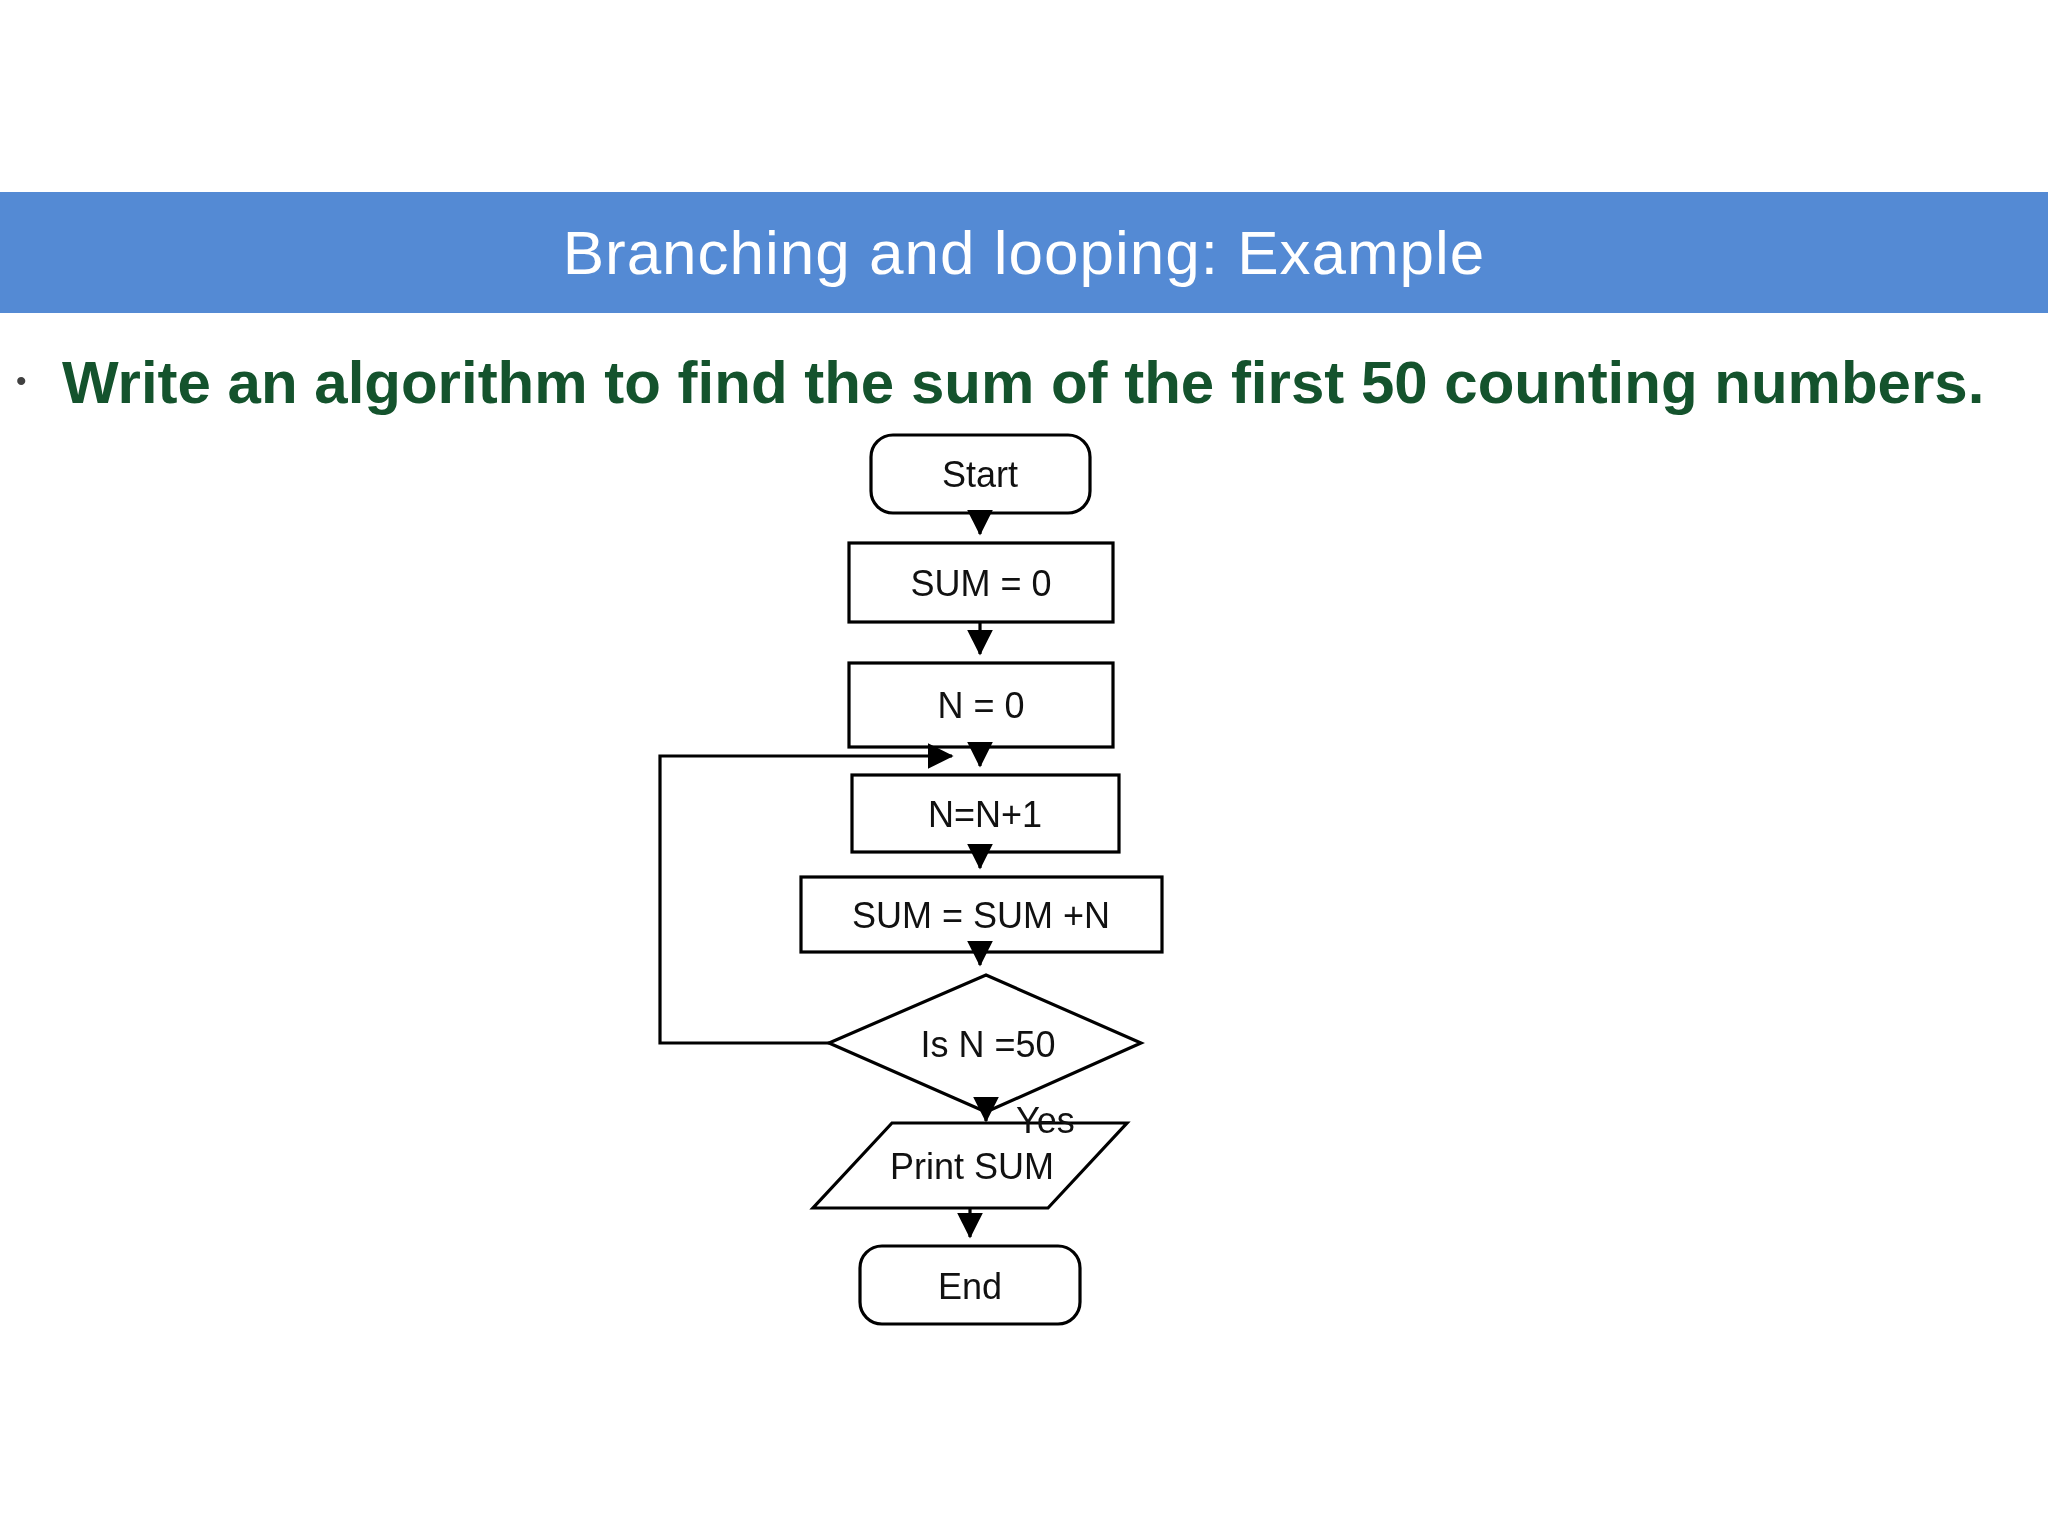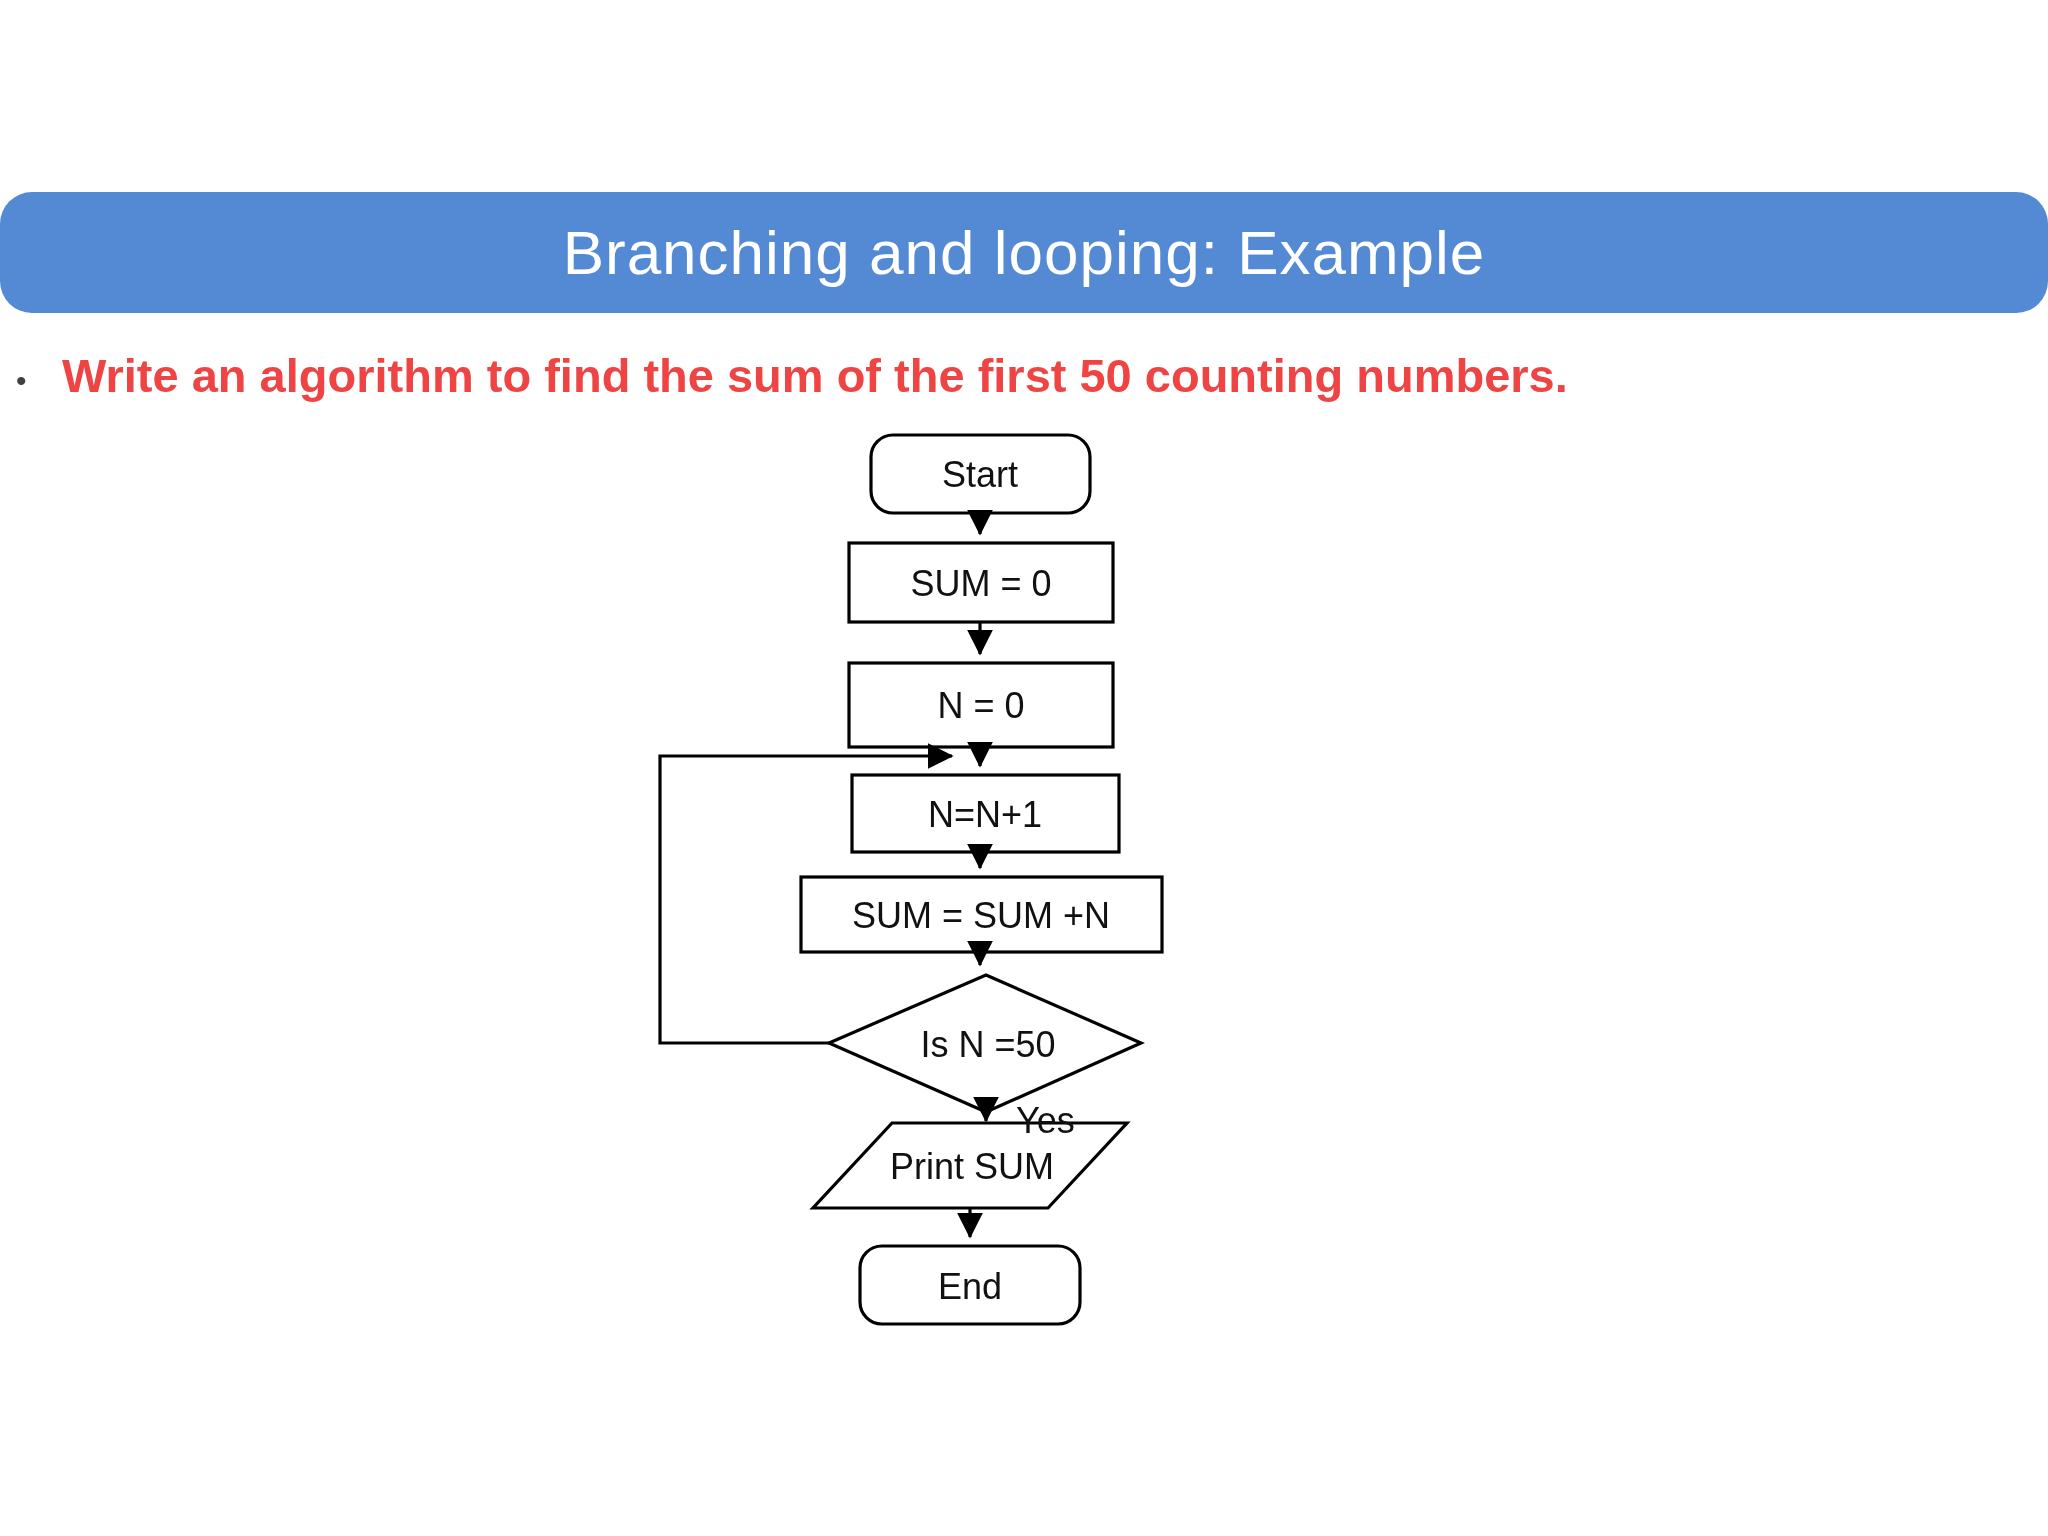--- a/index.html
+++ b/index.html
@@ -18,44 +18,43 @@
   .title-banner {
     position: absolute;
     left: 0;
     top: 192px;
     width: 2048px;
     height: 121px;
     background: #548AD4;
     display: flex;
     align-items: center;
     justify-content: center;
-    border-radius: 32px;
   }
   .title-banner .title-text {
     color: #ffffff;
     font-size: 62px;
     font-weight: 300;
     letter-spacing: 1px;
     white-space: nowrap;
   }
   .bullet-marker {
     position: absolute;
     left: 16px;
     top: 366px;
     font-size: 30px;
     color: #404040;
     line-height: 1;
   }
   .bullet-text {
     position: absolute;
     left: 62px;
     top: 348px;
-    font-size: 47px;
+    font-size: 60px;
     font-weight: 700;
-    color: #ef4444;
+    color: #14532d;
     white-space: nowrap;
   }
   svg.flowchart {
     position: absolute;
     left: 0;
     top: 0;
   }
   .shape {
     fill: #ffffff;
     stroke: #000000;

